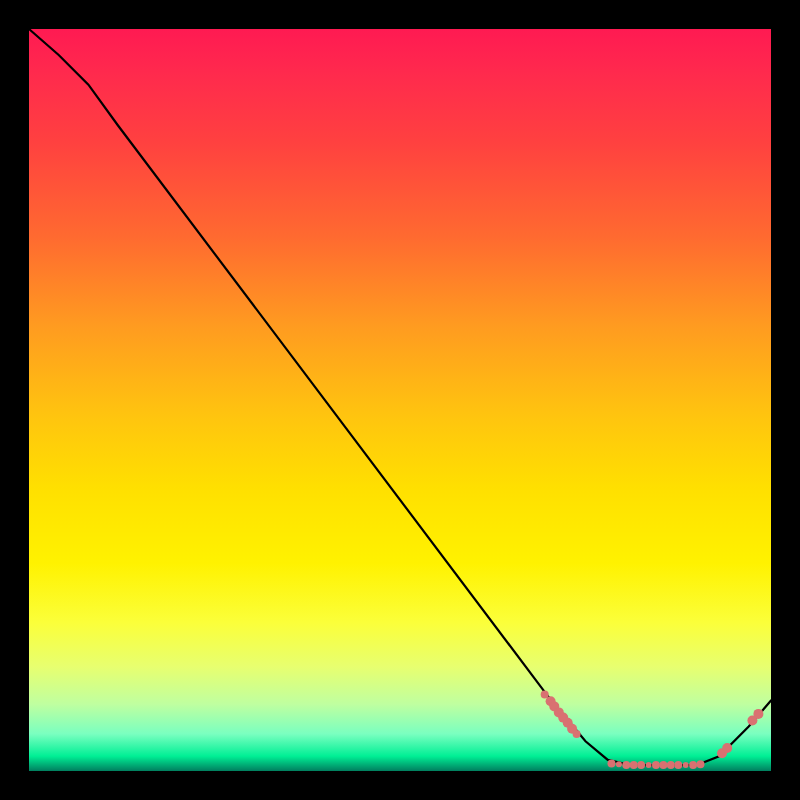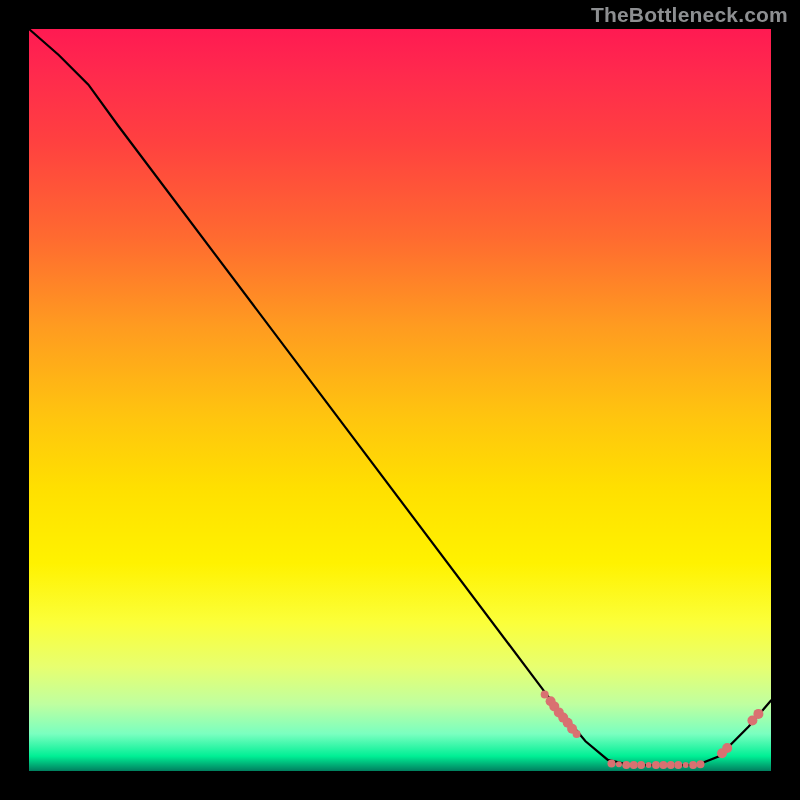--- a/index.html
+++ b/index.html
@@ -60,21 +60,20 @@
     inset: 0;
     width: 742px;
     height: 742px;
     overflow: visible;
   }
 </style>
 </head>
 <body>
 
 <div class="stage">
-  <div class="watermark">TheBottleneck.com</div>
 
   <div class="plot">
     <div class="gradient"></div>
     <svg class="curve" viewBox="0 0 742 742" preserveAspectRatio="none">
       <path id="curve-path" fill="none" stroke="#000000" stroke-width="2.2" stroke-linecap="round" d="M0.0 0.0 L29.7 26.0 L59.4 55.6 L89.0 96.5 L519.4 667.8 L556.5 712.3 L578.8 730.9 L601.0 736.1 L667.8 736.1 L690.1 727.2 L719.7 697.5 L742.0 671.5"></path>
       <g id="marker-group">
           <circle cx="515.7" cy="665.6" r="4" fill="#d97171"></circle>
           <circle cx="521.6" cy="672.3" r="5" fill="#d97171"></circle>
           <circle cx="525.3" cy="677.4" r="5" fill="#d97171"></circle>
           <circle cx="529.8" cy="683.4" r="5" fill="#d97171"></circle>

